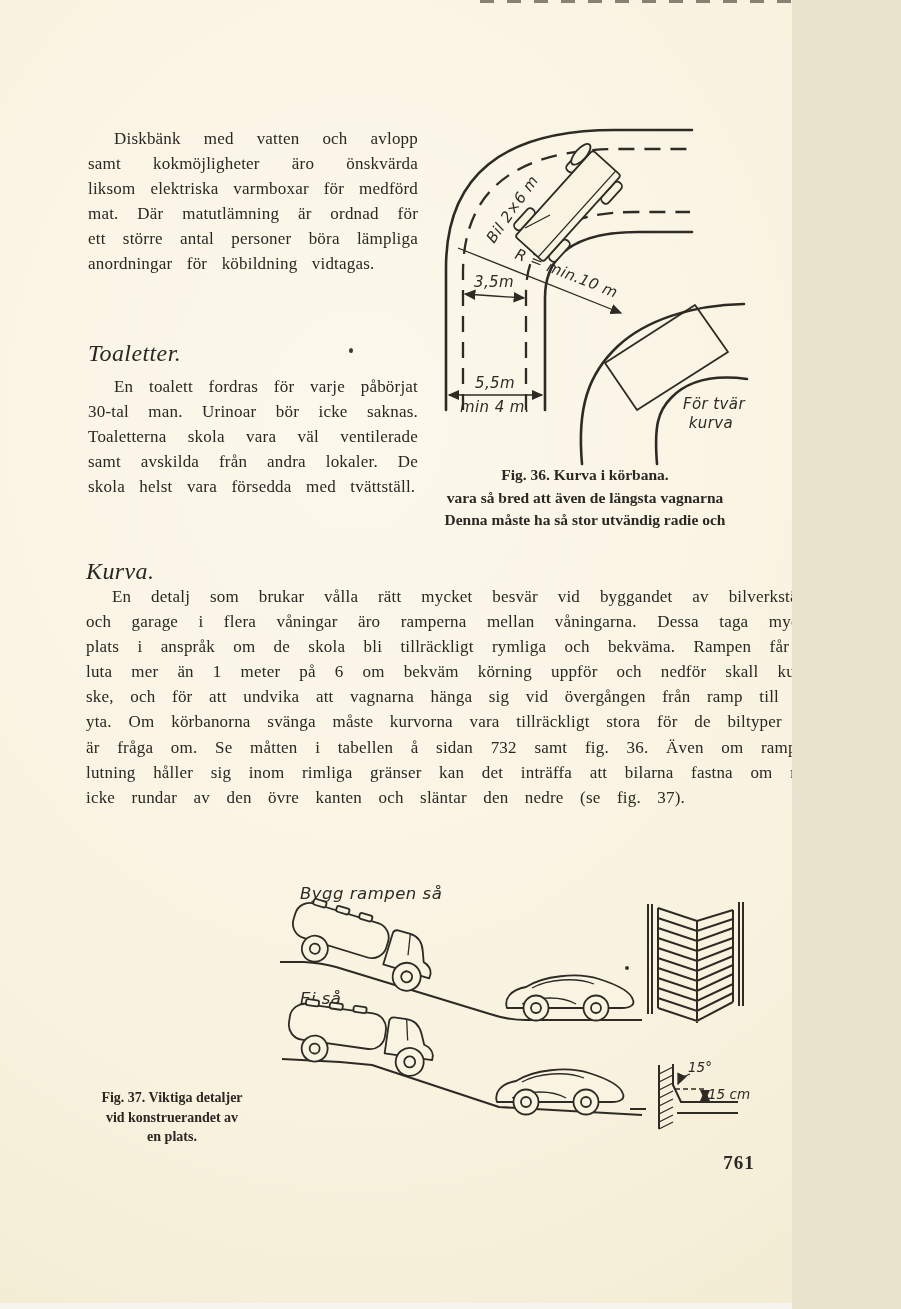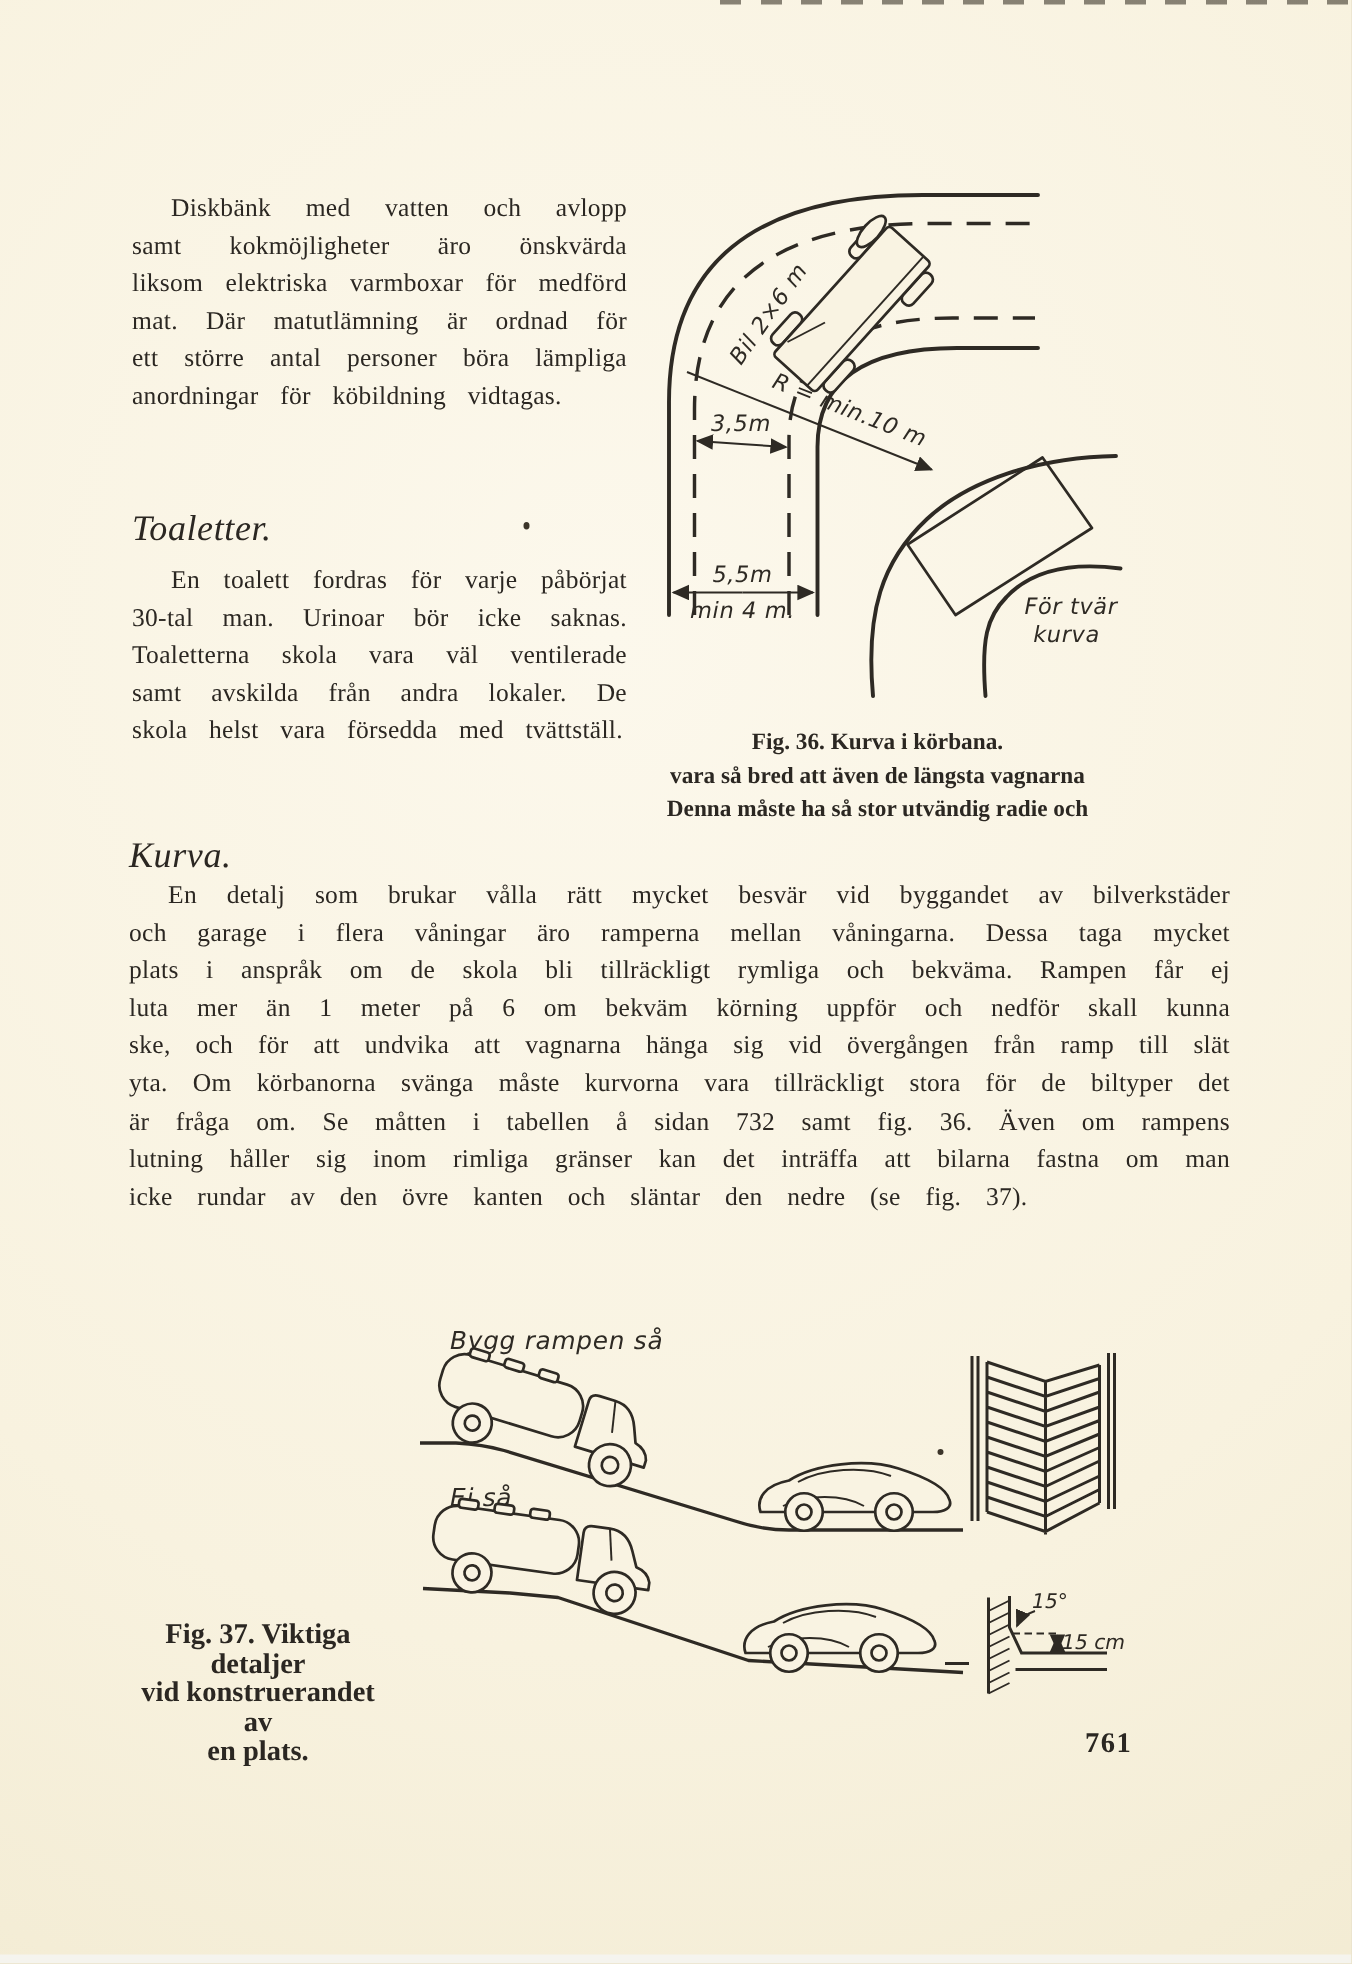--- a/index.html
+++ b/index.html
@@ -1,40 +1,40 @@
 <!DOCTYPE html>
 <html><head>
 <meta charset="utf-8">
 <style>
   html,body{margin:0;padding:0;}
   body{background:#e9e2cc;font-family:"Liberation Serif",serif;}
-  .page{position:relative;width:901px;height:1309px;overflow:hidden;
+  .page{position:relative;width:792px;height:1309px;overflow:hidden;
         background:radial-gradient(130% 95% at 45% 32%, #fcf8ec 0%, #f8f2df 55%, #f0e8cd 100%);
         color:#2b2722;}
   .artifact-top{position:absolute;top:0;left:480px;right:0;height:3px;opacity:.65;
         background:repeating-linear-gradient(90deg,#4a4438 0 14px,transparent 14px 27px);}
   .artifact-bottom{position:absolute;left:0;right:0;bottom:0;height:6px;background:#f5f4ee;}
   .body-text{position:absolute;margin:0;font-size:17px;line-height:25.1px;
         text-align:justify;text-indent:26px;word-spacing:10px;letter-spacing:.2px;
         hyphens:manual;-webkit-hyphens:manual;color:#2b2722;}
   .para1{left:88px;top:126px;width:330px;}
   .para2{left:88px;top:374px;width:330px;}
   .para3{left:86px;top:584px;width:734px;word-spacing:12px;}
   .section-heading{position:absolute;margin:0;font-style:italic;font-weight:400;
         font-size:24px;letter-spacing:.4px;}
   .heading-toaletter{left:88px;top:340px;}
   .heading-ramper{left:86px;top:558px;}
   .ink-dot{position:absolute;left:349px;top:348px;width:4px;height:5px;border-radius:50%;
         background:#3c352a;}
   .fig{position:absolute;}
   .fig36{left:430px;top:108px;}
   .fig37{left:278px;top:868px;}
-  .caption{position:absolute;font-weight:700;text-align:center;color:#2b2722;margin-top:20px;}
+  .caption{position:absolute;font-weight:700;text-align:center;color:#2b2722;}
   .fig36-caption{left:428px;top:464px;width:314px;font-size:15.5px;line-height:22.5px;}
-  .fig37-caption{left:84px;top:1060px;width:176px;font-size:19px;line-height:19.5px;}
+  .fig37-caption{left:84px;top:1088px;width:176px;font-size:14px;line-height:19.5px;}
   .page-number{position:absolute;left:701px;top:1152px;width:76px;text-align:center;
         font-weight:700;font-size:19px;letter-spacing:1px;}
   
   .road{fill:none;stroke:#2e2a24;stroke-width:2.6;stroke-linecap:round;}
   .road-d{fill:none;stroke:#2e2a24;stroke-width:2.3;stroke-dasharray:16 10;stroke-linecap:butt;}
   .line{fill:none;stroke:#2e2a24;stroke-width:1.8;stroke-linejoin:round;}
   .dim{fill:none;stroke:#2e2a24;stroke-width:1.3;}
   .veh{fill:#f9f3e2;stroke:#2e2a24;stroke-width:1.8;stroke-linejoin:round;}
   .thin{fill:none;stroke:#2e2a24;stroke-width:1.3;}
   .ground{fill:none;stroke:#2e2a24;stroke-width:2.2;stroke-linejoin:round;}

